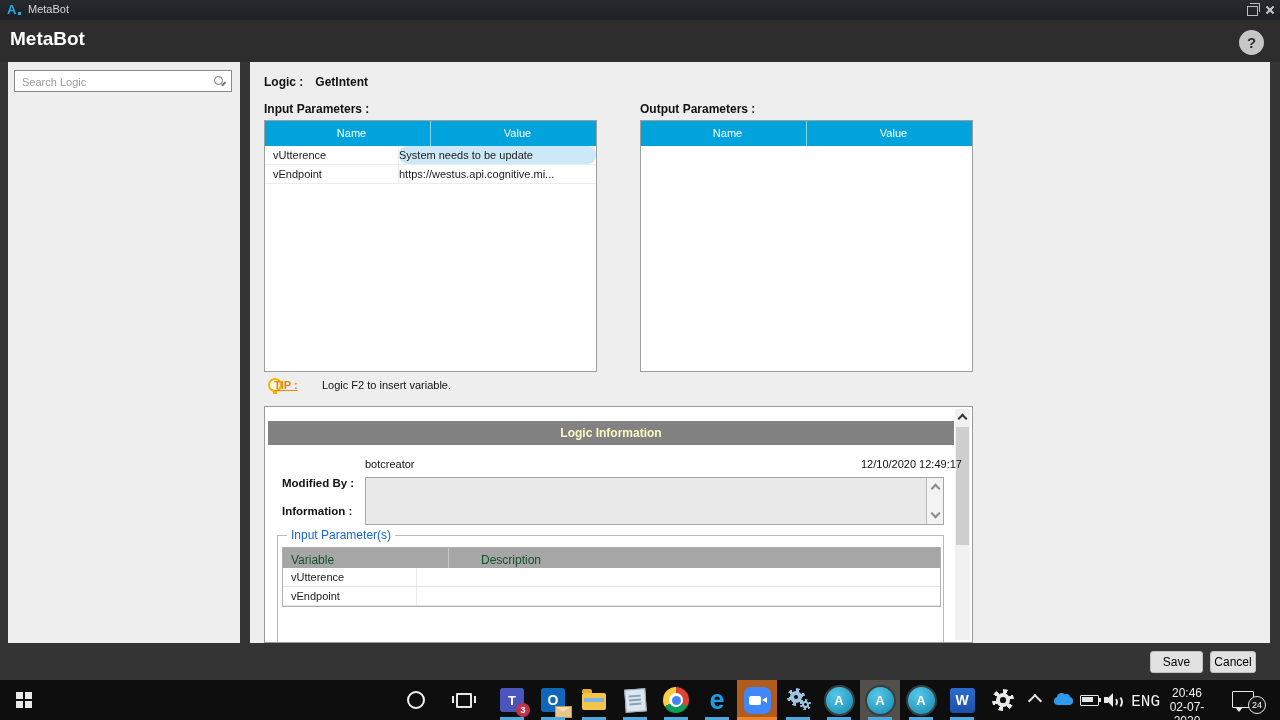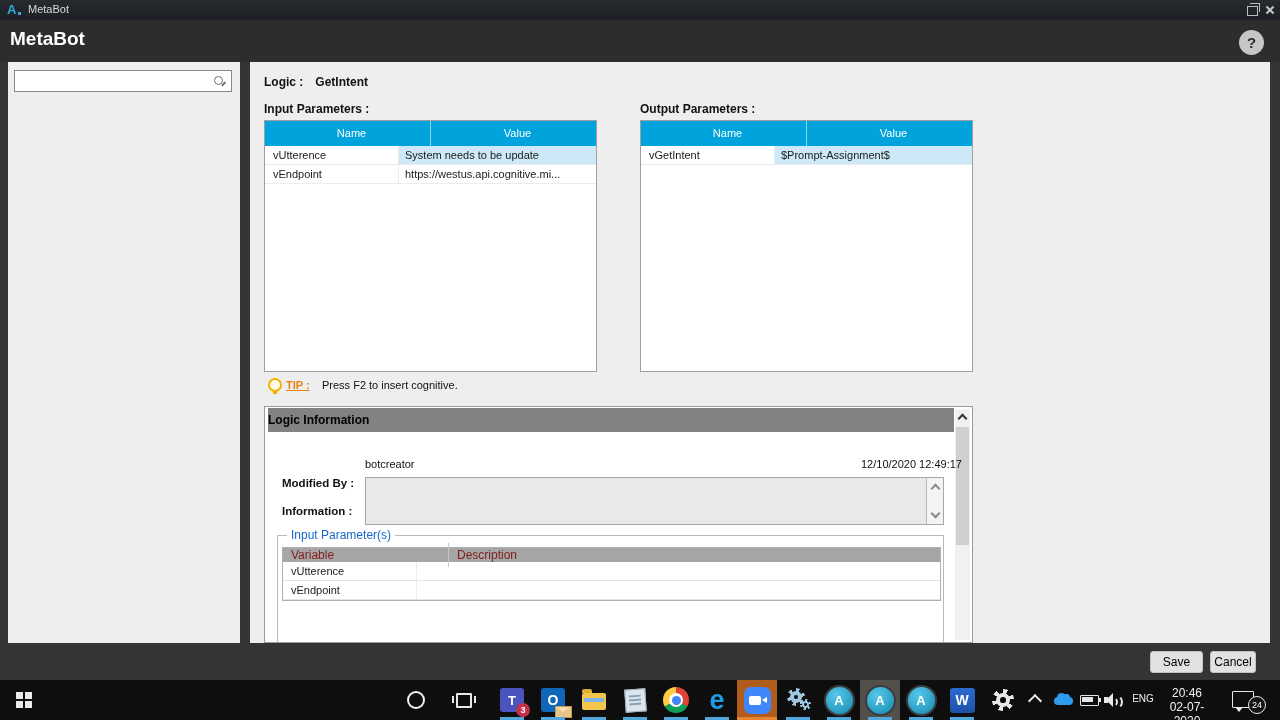--- a/index.html
+++ b/index.html
@@ -54,52 +54,52 @@
   #logic-name{margin-left:12px;}
   .sec-title{font-size:12px;font-weight:bold;color:#111;}
   #in-title{left:14px;top:40px;} #out-title{left:390px;top:40px;}
   .ptable{width:333px;height:252px;background:#fff;border:1px solid #9f9f9f;box-sizing:border-box;}
   #in-table{left:14px;top:58px;} #out-table{left:390px;top:58px;}
   .phead{display:flex;height:25px;background:#00a3db;color:#fff;font-size:11px;line-height:25px;text-align:center;}
   .phead .c1{width:166px;padding-left:8px;box-sizing:border-box;border-right:1px solid #8fd4ee;}
   .phead .c2{flex:1;padding-left:8px;}
   .prow{display:flex;height:18px;font-size:11px;line-height:18px;color:#1a1a1a;border-bottom:1px solid #ececec;}
   .prow .c1{width:134px;padding-left:8px;box-sizing:border-box;border-right:1px solid #ececec;overflow:hidden;white-space:nowrap;}
-  .prow .c2{flex:1;padding-left:6px;overflow:hidden;white-space:nowrap;}
+  .prow .c2{flex:1;overflow:hidden;white-space:nowrap;border-radius:8px;}
   .hl{background:#cde9f7;}
 
   
   #tip-bulb{left:18px;top:316px;width:10px;height:10px;border:2px solid #f0b400;border-radius:50%;background:#fffbe8;}
   #tip-bulb::after{content:"";position:absolute;left:3px;top:11px;width:4px;height:3px;background:#f0b400;}
-  #tip-label{left:36px;top:317px;font-size:11px;font-weight:bold;color:#e8820d;text-decoration:underline;}
+  #tip-label{left:24px;top:317px;font-size:11px;font-weight:bold;color:#e8820d;text-decoration:underline;}
   #tip-text{left:72px;top:317px;font-size:11px;color:#111;}
 
   
   #li-panel{left:14px;top:344px;width:709px;height:237px;background:#fff;border:1px solid #9a9a9a;box-sizing:border-box;overflow:hidden;}
-  #li-header{left:3px;top:1px;width:686px;height:24px;background:#828282;color:#000000;font-size:12px;font-weight:bold;line-height:24px;}
+  #li-header{left:3px;top:14px;width:686px;height:24px;background:#828282;color:#fef9c3;font-size:12px;font-weight:bold;text-align:center;line-height:24px;}
   #li-scroll{right:2px;top:2px;bottom:2px;width:15px;background:#f1f1f1;}
   #li-scroll-up{left:0;top:0;width:15px;height:16px;}
   .chev{position:absolute;width:5px;height:5px;border-left:2px solid #555;border-bottom:2px solid #555;}
   #li-scroll-up .chev{left:4px;top:6px;transform:rotate(135deg);border-color:#333;}
   #li-thumb{left:1px;top:18px;width:13px;height:118px;background:#cfcfcf;}
   .blabel{font-size:11.5px;font-weight:bold;color:#111;margin-top:20px;}
   .bval{font-size:11px;color:#111;}
   #li-modby-l{left:17px;top:50px;} #li-modby-v{left:100px;top:51px;}
   #li-datemod-l{left:502px;top:50px;} #li-datemod-v{left:596px;top:51px;}
   #li-desc-l{left:17px;top:78px;}
   #li-desc-box{left:100px;top:70px;width:579px;height:48px;background:#e9e9e9;border:1px solid #a6a6a6;box-sizing:border-box;}
   #li-desc-sb{right:0;top:0;bottom:0;width:16px;border-left:1px solid #bcbcbc;background:#f3f3f3;}
   #li-desc-sb .up{left:5px;top:7px;transform:rotate(135deg);border-color:#8a8a8a;}
   #li-desc-sb .dn{left:5px;bottom:7px;transform:rotate(-45deg);border-color:#8a8a8a;}
   #li-fieldset{left:12px;top:128px;width:667px;height:150px;border:1px solid #b9b9b9;box-sizing:border-box;}
   #li-legend{left:9px;top:-8px;background:#fff;padding:0 4px;font-size:12px;color:#1a66cc;}
   #li-table{left:4px;top:11px;width:657px;background:#fff;border:1px solid #b0b0b0;}
-  #li-table .phead2{display:flex;height:14px;background:#a6a6a6;color:#7f1d1d;font-size:12px;line-height:24px;align-items:center;}
+  #li-table .phead2{display:flex;height:20px;background:#a6a6a6;color:#14532d;font-size:12px;line-height:24px;}
   #li-table .phead2 .c1{width:166px;padding-left:8px;box-sizing:border-box;border-right:1px solid #c6c6c6;}
-  #li-table .phead2 .c2{flex:1;padding-left:8px;}
+  #li-table .phead2 .c2{flex:1;padding-left:8px;margin-left:24px;}
   #li-table .prow{border-bottom:1px solid #e4e4e4;}
 
   
   .btn{height:22px;background:#e2e2e2;border:1px solid #c2c2c2;border-radius:3px;font-size:12px;color:#000;
        text-align:center;line-height:20px;box-sizing:border-box;}
   #save-btn{left:1150px;top:651px;width:53px;}
   #cancel-btn{left:1210px;top:651px;width:46px;}
 
   
   #taskbar{left:0;top:680px;width:1280px;height:40px;background:#0e0e0e;}
@@ -158,21 +158,21 @@
   #onedrive::before{content:"";position:absolute;left:3px;top:-4px;width:9px;height:9px;border-radius:50%;background:#2f9bef;}
   #onedrive::after{content:"";position:absolute;left:9px;top:-3px;width:7px;height:7px;border-radius:50%;background:#2f9bef;}
   #battery{left:1080px;top:15px;width:17px;height:9px;border:1px solid #e4e4e4;border-radius:1px;}
   #battery::before{content:"";position:absolute;left:1px;top:1px;width:11px;height:5px;background:#e4e4e4;}
   #battery::after{content:"";position:absolute;right:-3px;top:2px;width:2px;height:4px;background:#e4e4e4;}
   #speaker{left:1104px;top:13px;width:18px;height:14px;}
   #speaker .bx{position:absolute;left:0;top:4px;width:4px;height:6px;background:#e8e8e8;}
   #speaker .cone{position:absolute;left:2px;top:0;border-top:7px solid transparent;border-bottom:7px solid transparent;border-right:7px solid #e8e8e8;}
   #speaker .w1{position:absolute;left:6px;top:2px;width:9px;height:10px;border:2px solid transparent;border-right-color:#e8e8e8;border-radius:50%;}
   #speaker .w2{position:absolute;left:4px;top:4px;width:6px;height:6px;border:2px solid transparent;border-right-color:#e8e8e8;border-radius:50%;}
-  #tray-lang{left:1126px;top:13px;width:34px;font-size:10px;color:#f2f2f2;text-align:center;}
+  #tray-lang{left:1126px;top:13px;width:34px;font-size:16px;color:#f2f2f2;text-align:right;font-family:Liberation Mono, monospace;}
   #tray-clock{left:1158px;top:6px;width:58px;text-align:center;font-size:12px;color:#f2f2f2;line-height:14px;}
   #notif{left:1232px;top:11px;width:20px;height:15px;border:1.5px solid #e8e8e8;border-radius:1px;}
   #notif::before{content:"";position:absolute;left:2px;bottom:-5px;border-left:4px solid transparent;border-right:4px solid transparent;border-top:5px solid #e8e8e8;}
   #notif-badge{position:absolute;left:1248px;top:16px;width:16px;height:16px;border-radius:50%;background:#141414;
                border:1.5px solid #e8e8e8;color:#fff;font-size:9px;text-align:center;line-height:16px;}
 </style>
 </head>
 <body>
 
 <div id="titlebar" class="abs">
@@ -182,20 +182,21 @@
   <div id="tb-close" class="abs"></div>
 </div>
 
 <div id="appheader" class="abs">
   <div id="app-title" class="abs">MetaBot</div>
   <div id="help-btn" class="abs">?</div>
 </div>
 
 <div id="sidebar" class="abs">
   <div id="search-box" class="abs">
+    <input placeholder="Search Logic" style="">
     <div id="search-mag" class="mag abs"></div>
   </div>
 </div>
 
 <div id="mainpanel" class="abs">
   <div id="logic-line" class="abs">
     <span>Logic :</span><span id="logic-name">GetIntent</span>
   </div>
 
   <div id="in-title" class="abs sec-title">Input Parameters :</div>
@@ -213,29 +214,25 @@
       <div class="c2">https://westus.api.cognitive.mi...</div>
     </div>
   </div>
 
   <div id="out-title" class="abs sec-title">Output Parameters :</div>
   <div id="out-table" class="abs ptable">
     <div class="phead">
       <div class="c1">Name</div>
       <div class="c2">Value</div>
     </div>
-    <div class="prow">
-      <div class="c1">vGetIntent</div>
-      <div class="c2 hl">$Prompt-Assignment$</div>
-    </div>
   </div>
 
   <div id="tip-bulb" class="abs"></div>
   <div id="tip-label" class="abs">TIP :</div>
-  <div id="tip-text" class="abs">Press F2 to insert cognitive.</div>
+  <div id="tip-text" class="abs">Logic F2 to insert variable.</div>
 
   <div id="li-panel" class="abs">
     <div id="li-header" class="abs">Logic Information</div>
     <div id="li-scroll" class="abs">
       <div id="li-scroll-up" class="abs">
           <i class="chev"></i>
         </div>
       <div id="li-thumb" class="abs"></div>
     </div>
     <div id="li-modby-l" class="abs blabel">Modified By :</div>

